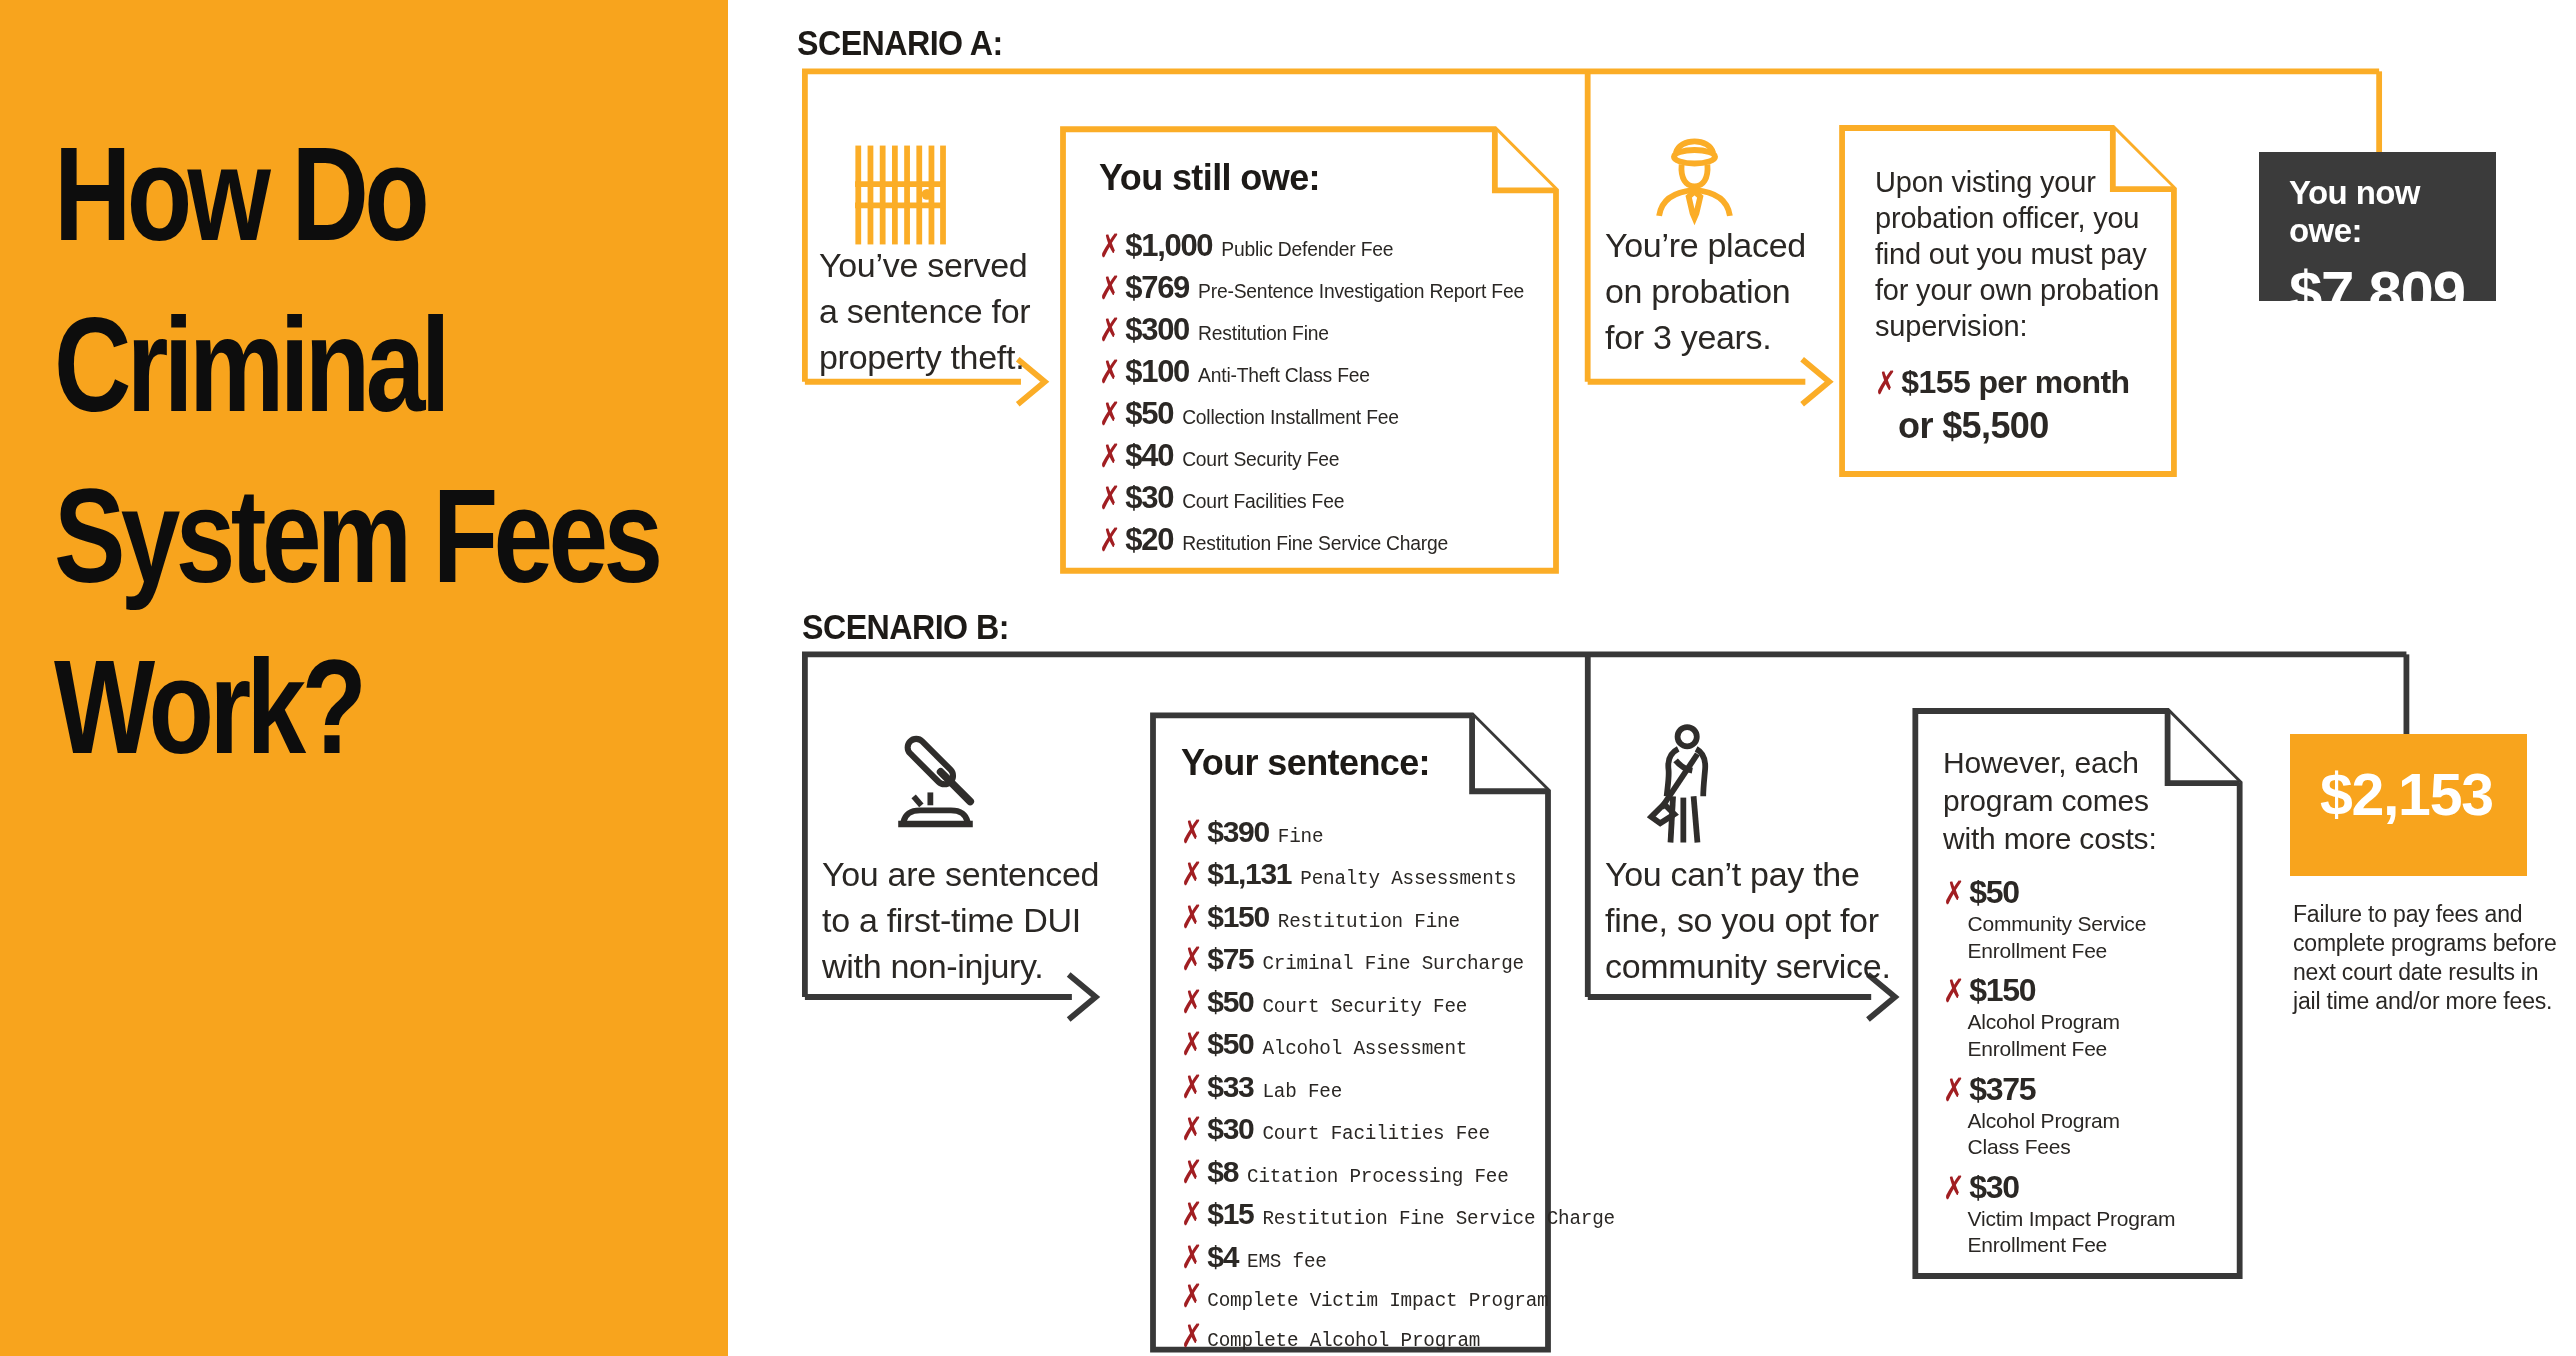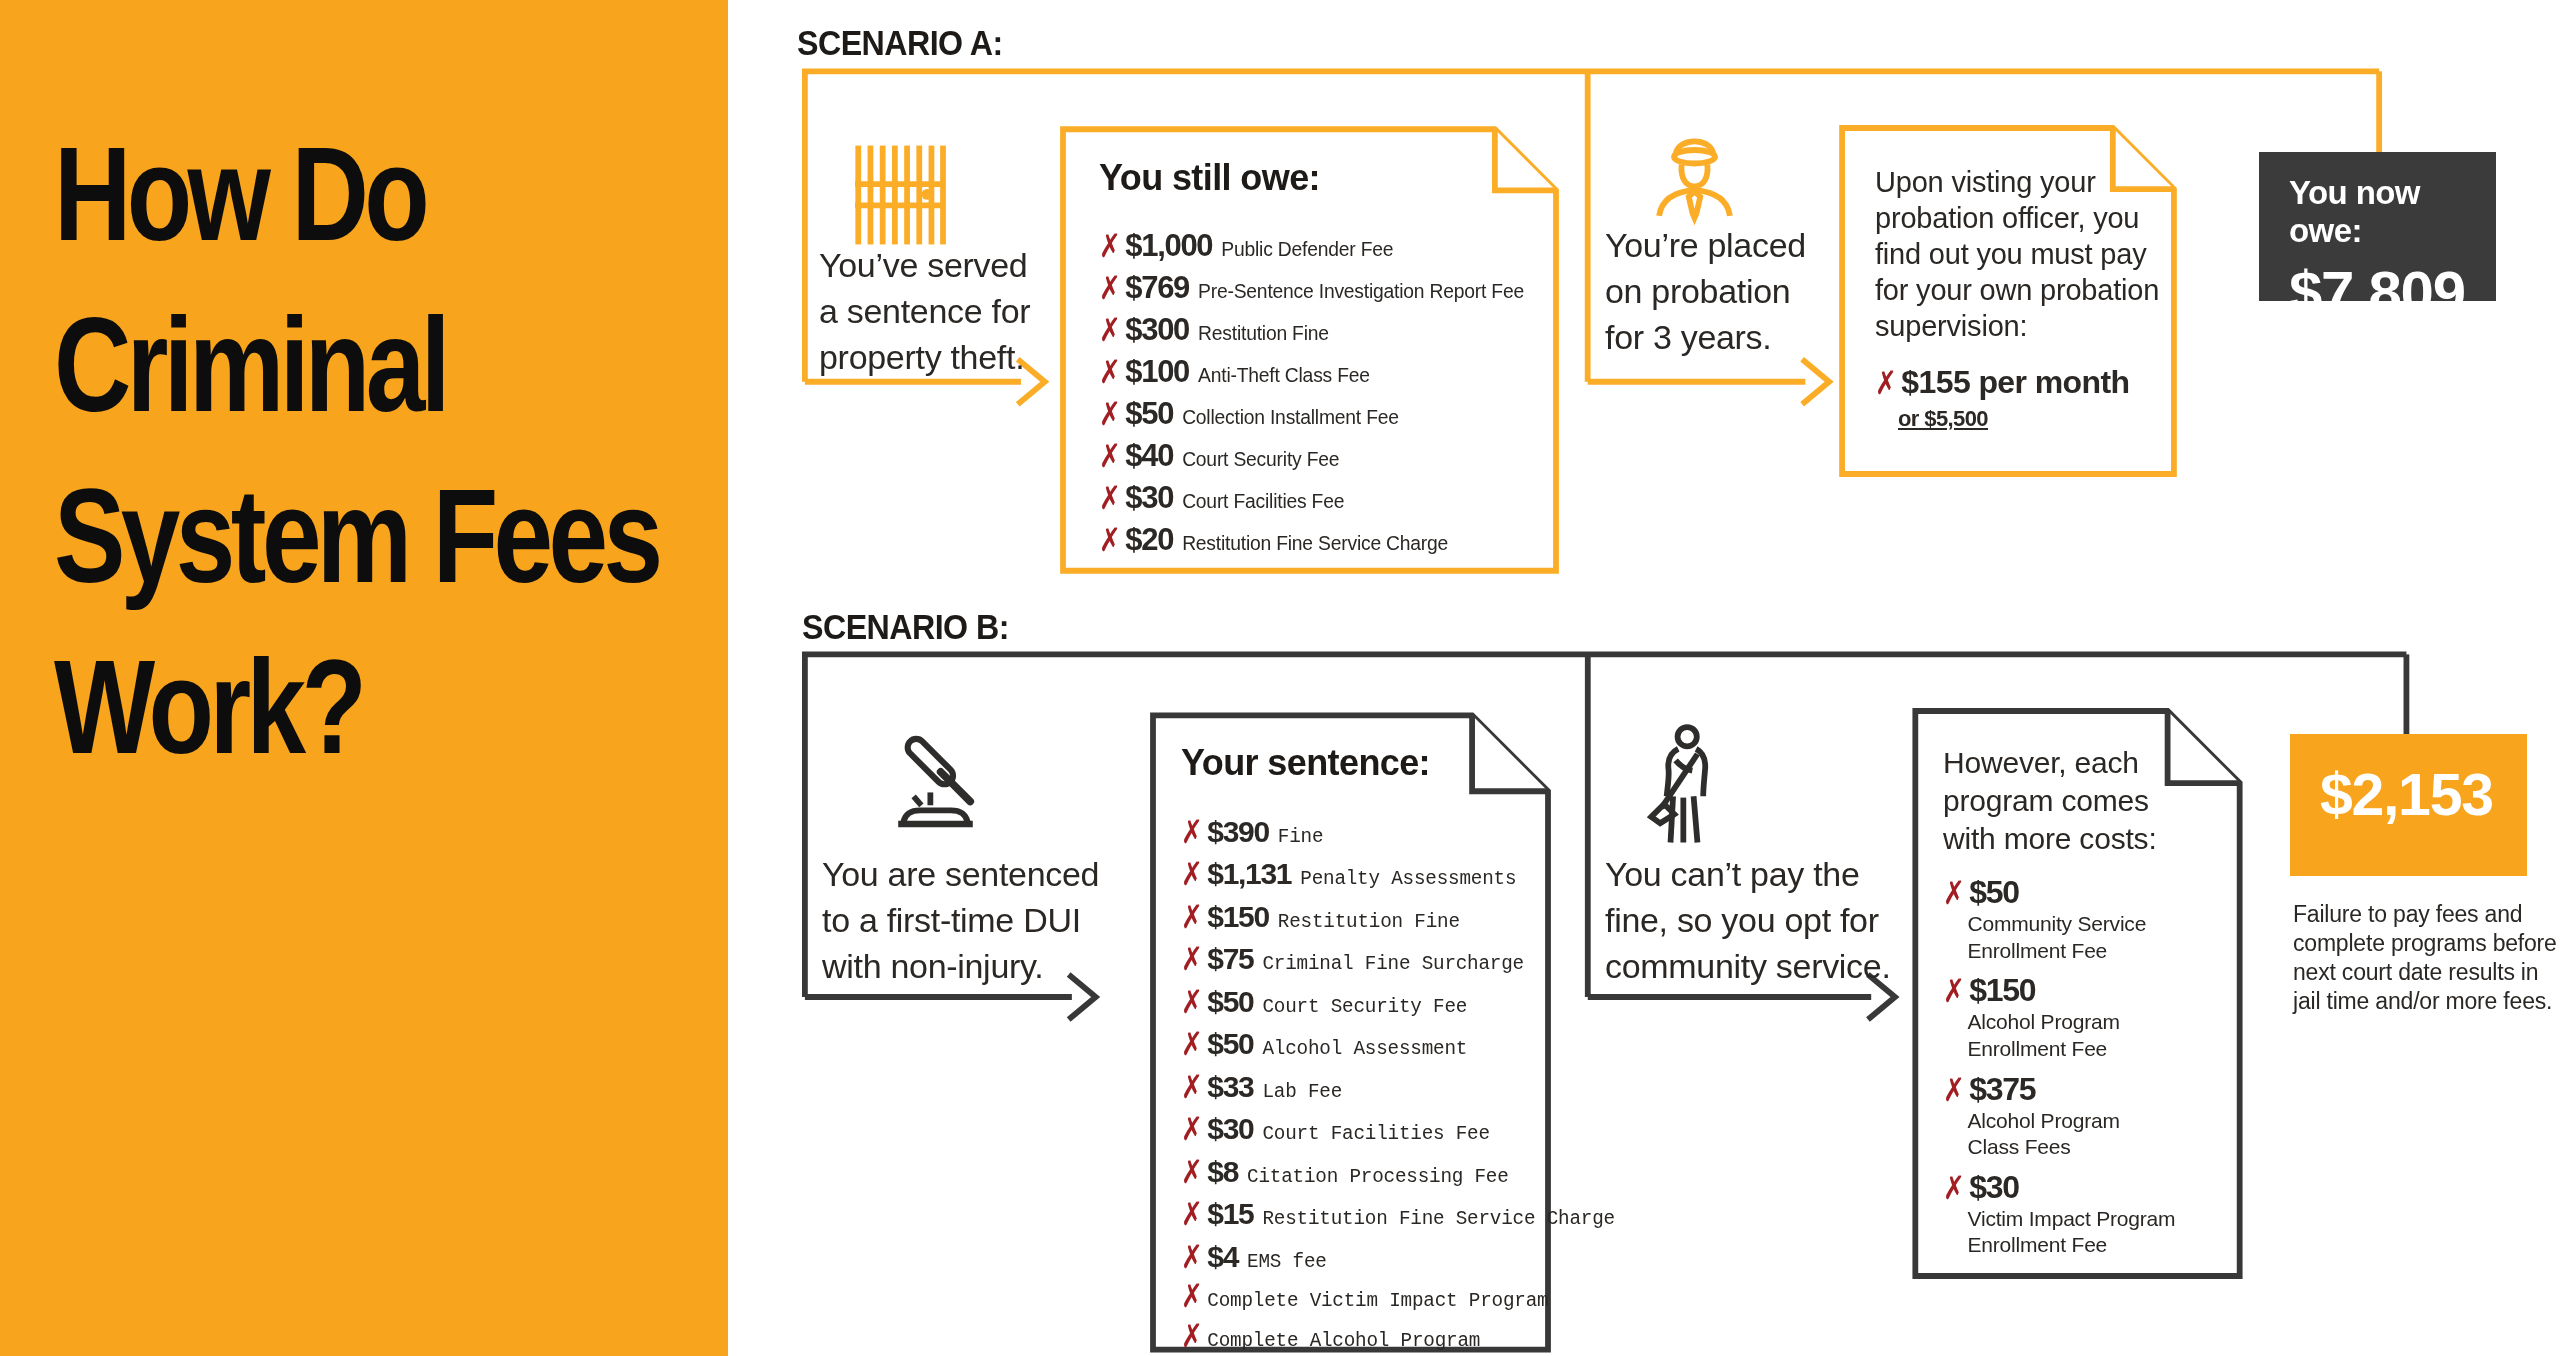--- a/index.html
+++ b/index.html
@@ -72,21 +72,21 @@
   
   .fee-item-stacked{margin-bottom:10.3px;}
   .fee-item-stacked .row-top{display:flex;align-items:baseline;line-height:1;}
   .fee-item-stacked .fee-amount{font-size:32px;}
   .fee-item-stacked .fee-label{font-size:21px;line-height:26.4px;margin-left:24.5px;margin-top:3.2px;
     white-space:pre-line;}
 
   
   .big-fee-line1{display:flex;align-items:baseline;line-height:1;margin-top:22px;}
   .big-fee-text{font-size:32px;font-weight:bold;letter-spacing:-0.6px;color:#2B2825;}
-  .big-fee-line2{font-size:22px;font-weight:bold;letter-spacing:-0.6px;color:#2B2825;margin-top:10.3px;padding-left:23px;line-height:1;text-decoration:underline;}
+  .big-fee-line2{font-size:36px;font-weight:bold;letter-spacing:-0.6px;color:#2B2825;margin-top:10.3px;padding-left:23px;line-height:1;}
 
   
   .result-box{padding:22px 13px 0 30px;}
   .result-dark{background:var(--dark-box);}
   .result-amber{background:var(--amber);}
   .result-label{font-size:33px;font-weight:bold;color:#fff;letter-spacing:-0.6px;}
   .result-amount{font-size:60px;font-weight:bold;color:#fff;letter-spacing:-1.3px;margin-top:7.7px;}
   .result-note{font-size:22.5px;line-height:28px;color:var(--ink);letter-spacing:-0.2px;}
 </style>
 </head>

